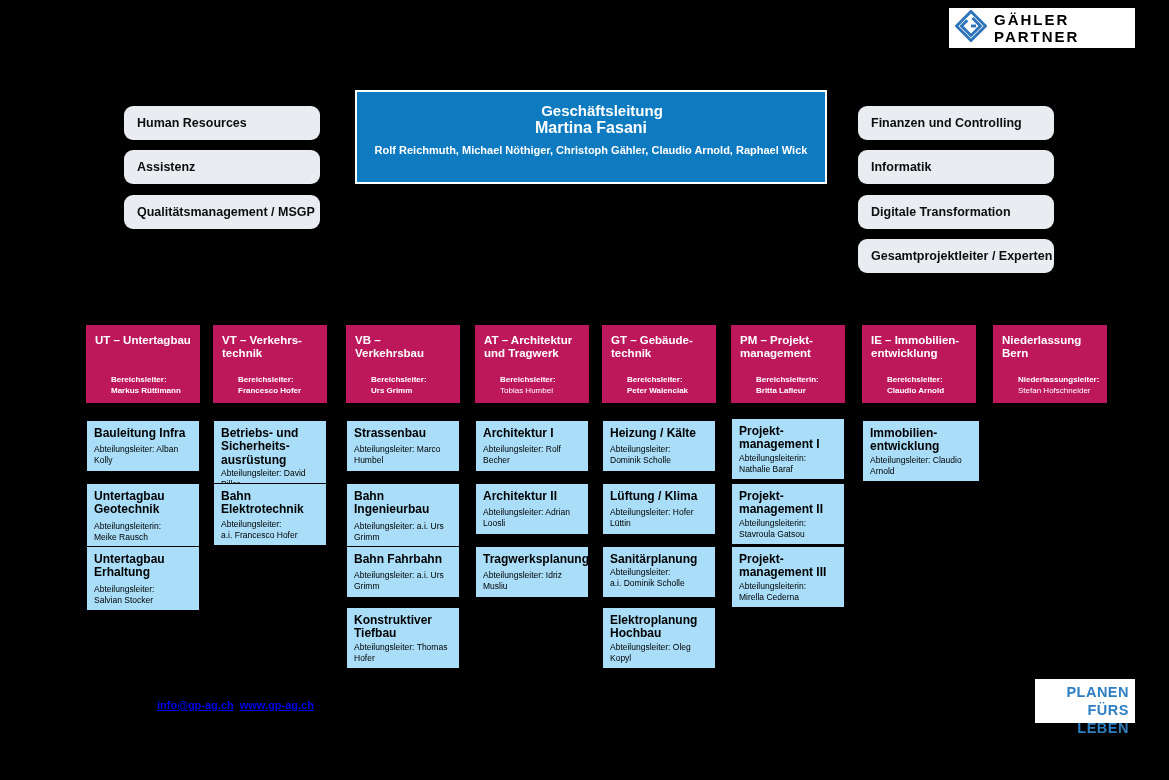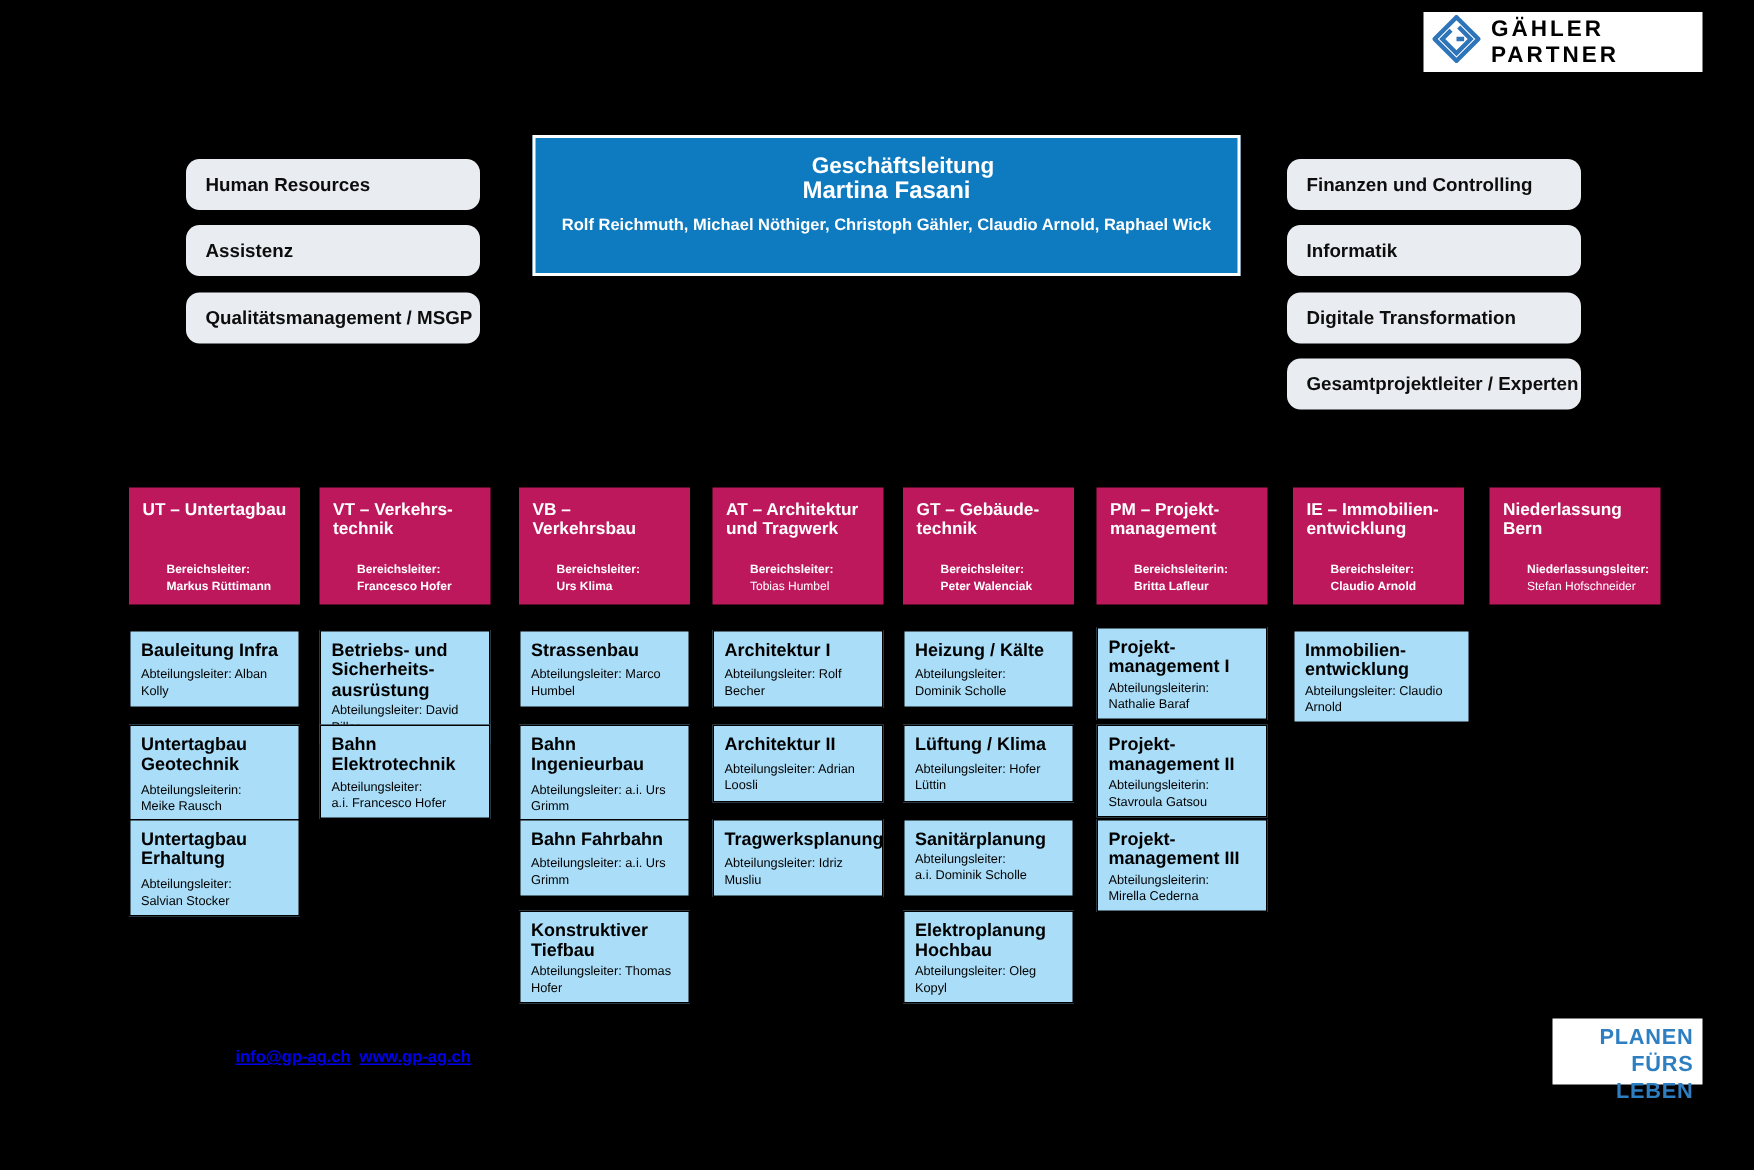--- a/index.html
+++ b/index.html
@@ -103,21 +103,21 @@
 technik</div>
     <div class="dept-leader">
       <div class="role">Bereichsleiter:</div>
       <div class="name">Francesco Hofer</div>
     </div>
   </div>
   <div class="dept" style="left:346px;top:325px;">
     <div class="dept-title pre">VB – Verkehrsbau</div>
     <div class="dept-leader">
       <div class="role">Bereichsleiter:</div>
-      <div class="name">Urs Klima</div>
+      <div class="name">Urs Grimm</div>
     </div>
   </div>
   <div class="dept" style="left:475px;top:325px;">
     <div class="dept-title pre">AT – Architektur
 und Tragwerk</div>
     <div class="dept-leader light">
       <div class="role">Bereichsleiter:</div>
       <div class="name">Tobias Humbel</div>
     </div>
   </div>

